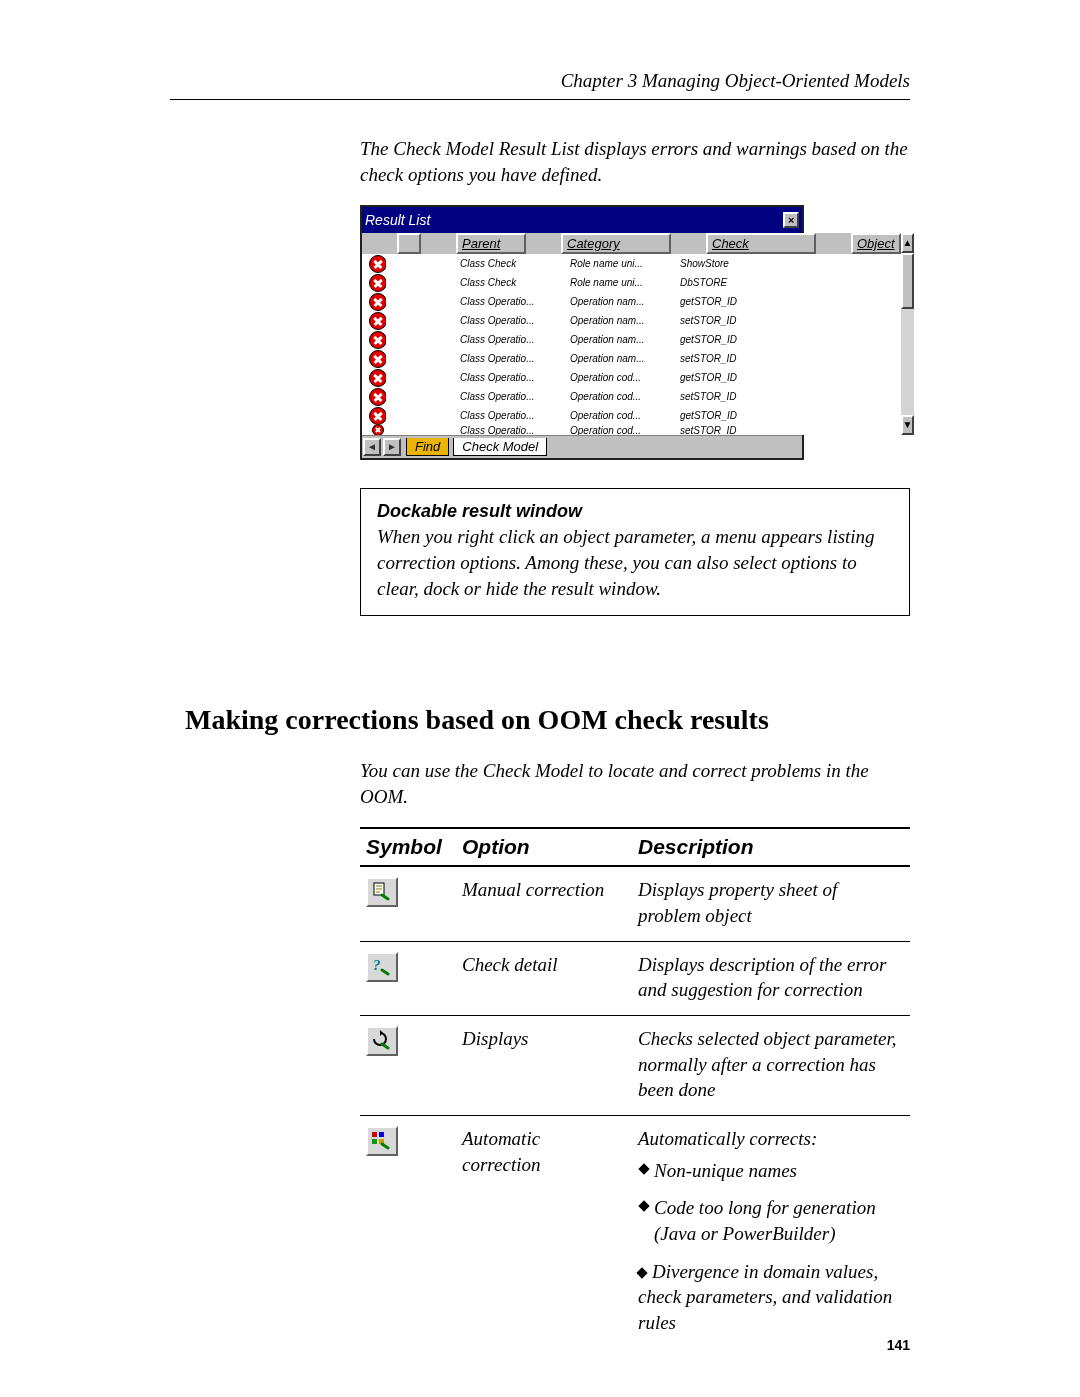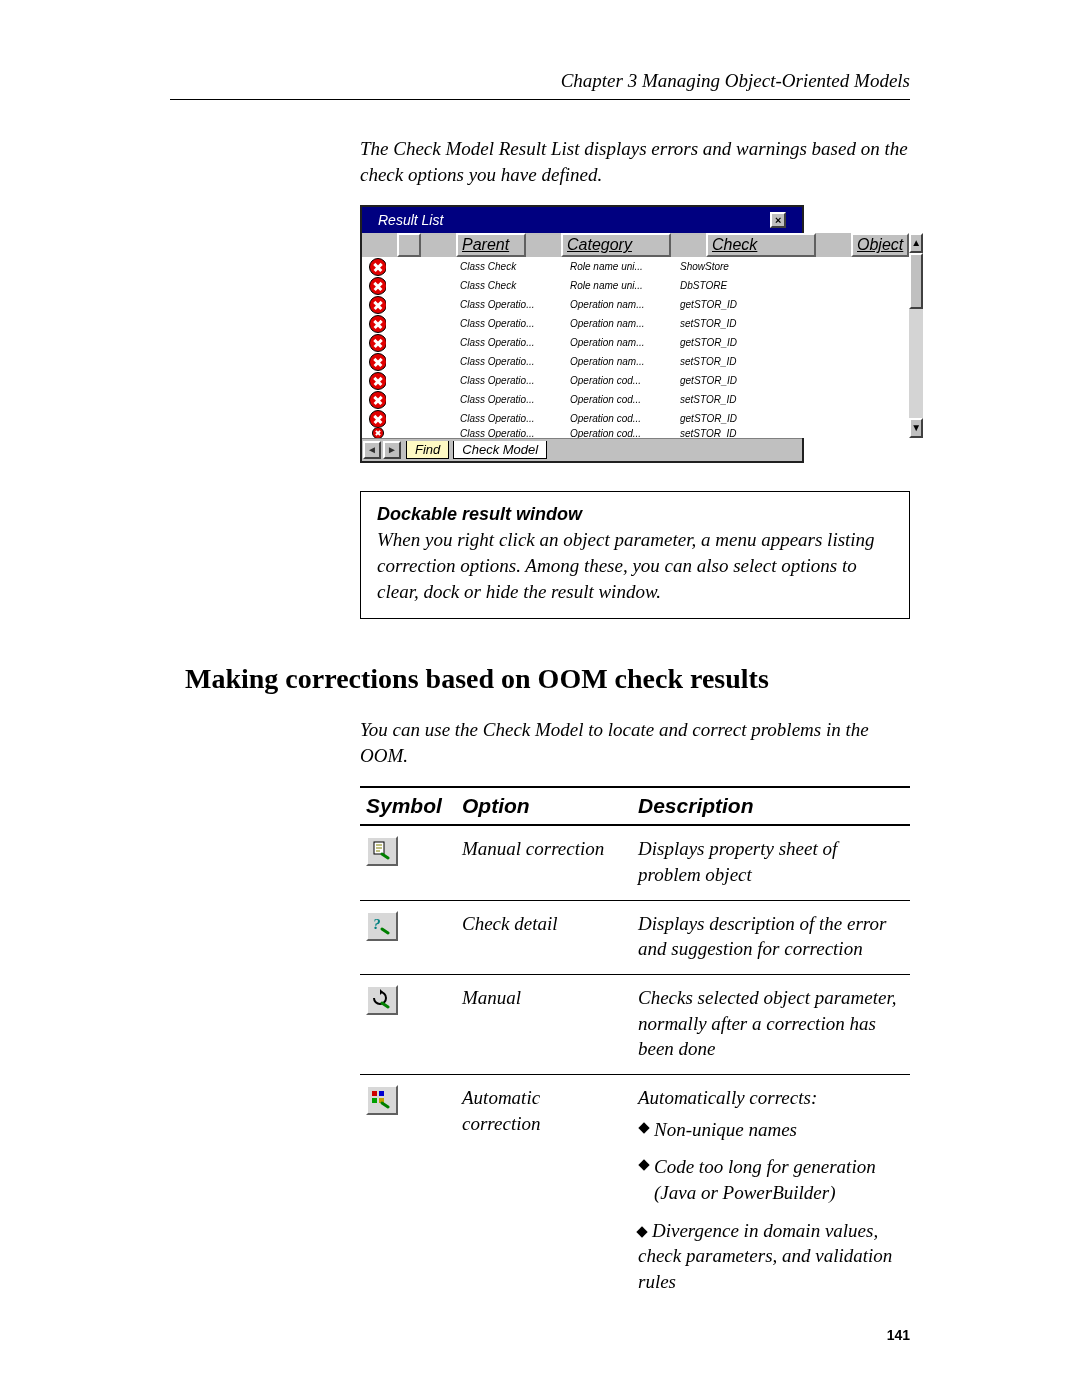--- a/index.html
+++ b/index.html
@@ -41,21 +41,21 @@
     font-family: "MS Sans Serif", Tahoma, Arial, sans-serif;
     font-size: 14px;
     margin-bottom: 28px;
   }
   .titlebar {
     background: #000080;
     color: #fff;
     display: flex;
     align-items: center;
     justify-content: space-between;
-    padding: 2px 16px;
+    padding: 2px 3px;
     height: 22px;
   }
   .titlebar .close-btn {
     width: 16px;
     height: 16px;
     background: #c0c0c0;
     border-top: 2px solid #fff;
     border-left: 2px solid #fff;
     border-right: 2px solid #404040;
     border-bottom: 2px solid #404040;
@@ -78,21 +78,21 @@
     display: flex;
     background: #c0c0c0;
   }
   .grid-head-cell {
     border-top: 2px solid #fff;
     border-left: 2px solid #fff;
     border-right: 2px solid #606060;
     border-bottom: 2px solid #606060;
     padding: 1px 4px;
     box-sizing: border-box;
-    font-size: 16px;
+    font-size: 13px;
     overflow: hidden;
     white-space: nowrap;
     margin-left: 35px;
   }
   .col-icon { width: 24px; padding: 0; }
   .col-parent { width: 70px; }
   .col-cat { width: 110px; }
   .col-check { width: 110px; }
   .col-obj { flex: 1; }
 
@@ -197,33 +197,33 @@
   }
   .tab {
     background: #fff;
     border: 1px solid #000;
     border-top: none;
     padding: 1px 8px;
     margin-left: 4px;
     position: relative;
   }
   .tab.inactive {
-    background: #fef9c3;
+    background: #eab308;
   }
   .tab::before, .tab::after {
     content: "";
     position: absolute;
     bottom: 0;
     width: 0; height: 0;
   }
   
   .note-box {
     border: 1.5px solid #000;
     padding: 12px 16px 14px 16px;
-    margin-bottom: 44px;
+    margin-bottom: 88px;
   }
   .note-box .note-title {
     font-family: Arial, Helvetica, sans-serif;
     font-weight: bold;
     font-size: 18px;
     margin-bottom: 2px;
   }
   .note-box p {
     margin: 0;
     line-height: 1.35;
@@ -491,21 +491,21 @@
         <tr>
           <td class="sym">
             <span class="tbtn">
               <svg width="22" height="20">
                   <path d="M10 3 a6 6 0 1 1 -6 6" fill="none" stroke="#000" stroke-width="2"></path>
                   <path d="M10 0 l3 3 -3 3 z" fill="#000"></path>
                   <path d="M12 14 l6 4" stroke="#008000" stroke-width="3" stroke-linecap="round"></path>
                 </svg>
             </span>
           </td>
-          <td class="opt">Manual</td>
+          <td class="opt">Displays</td>
           <td>Checks selected object parameter, normally after a correction has been done</td>
         </tr>
         <tr>
           <td class="sym" style="border-bottom:none;">
             <span class="tbtn">
               <svg width="22" height="20">
                   <rect x="2" y="2" width="5" height="5" fill="#d00000"></rect>
                   <rect x="9" y="2" width="5" height="5" fill="#0000d0"></rect>
                   <rect x="2" y="9" width="5" height="5" fill="#00a000"></rect>
                   <rect x="9" y="9" width="5" height="5" fill="#c0a000"></rect>

